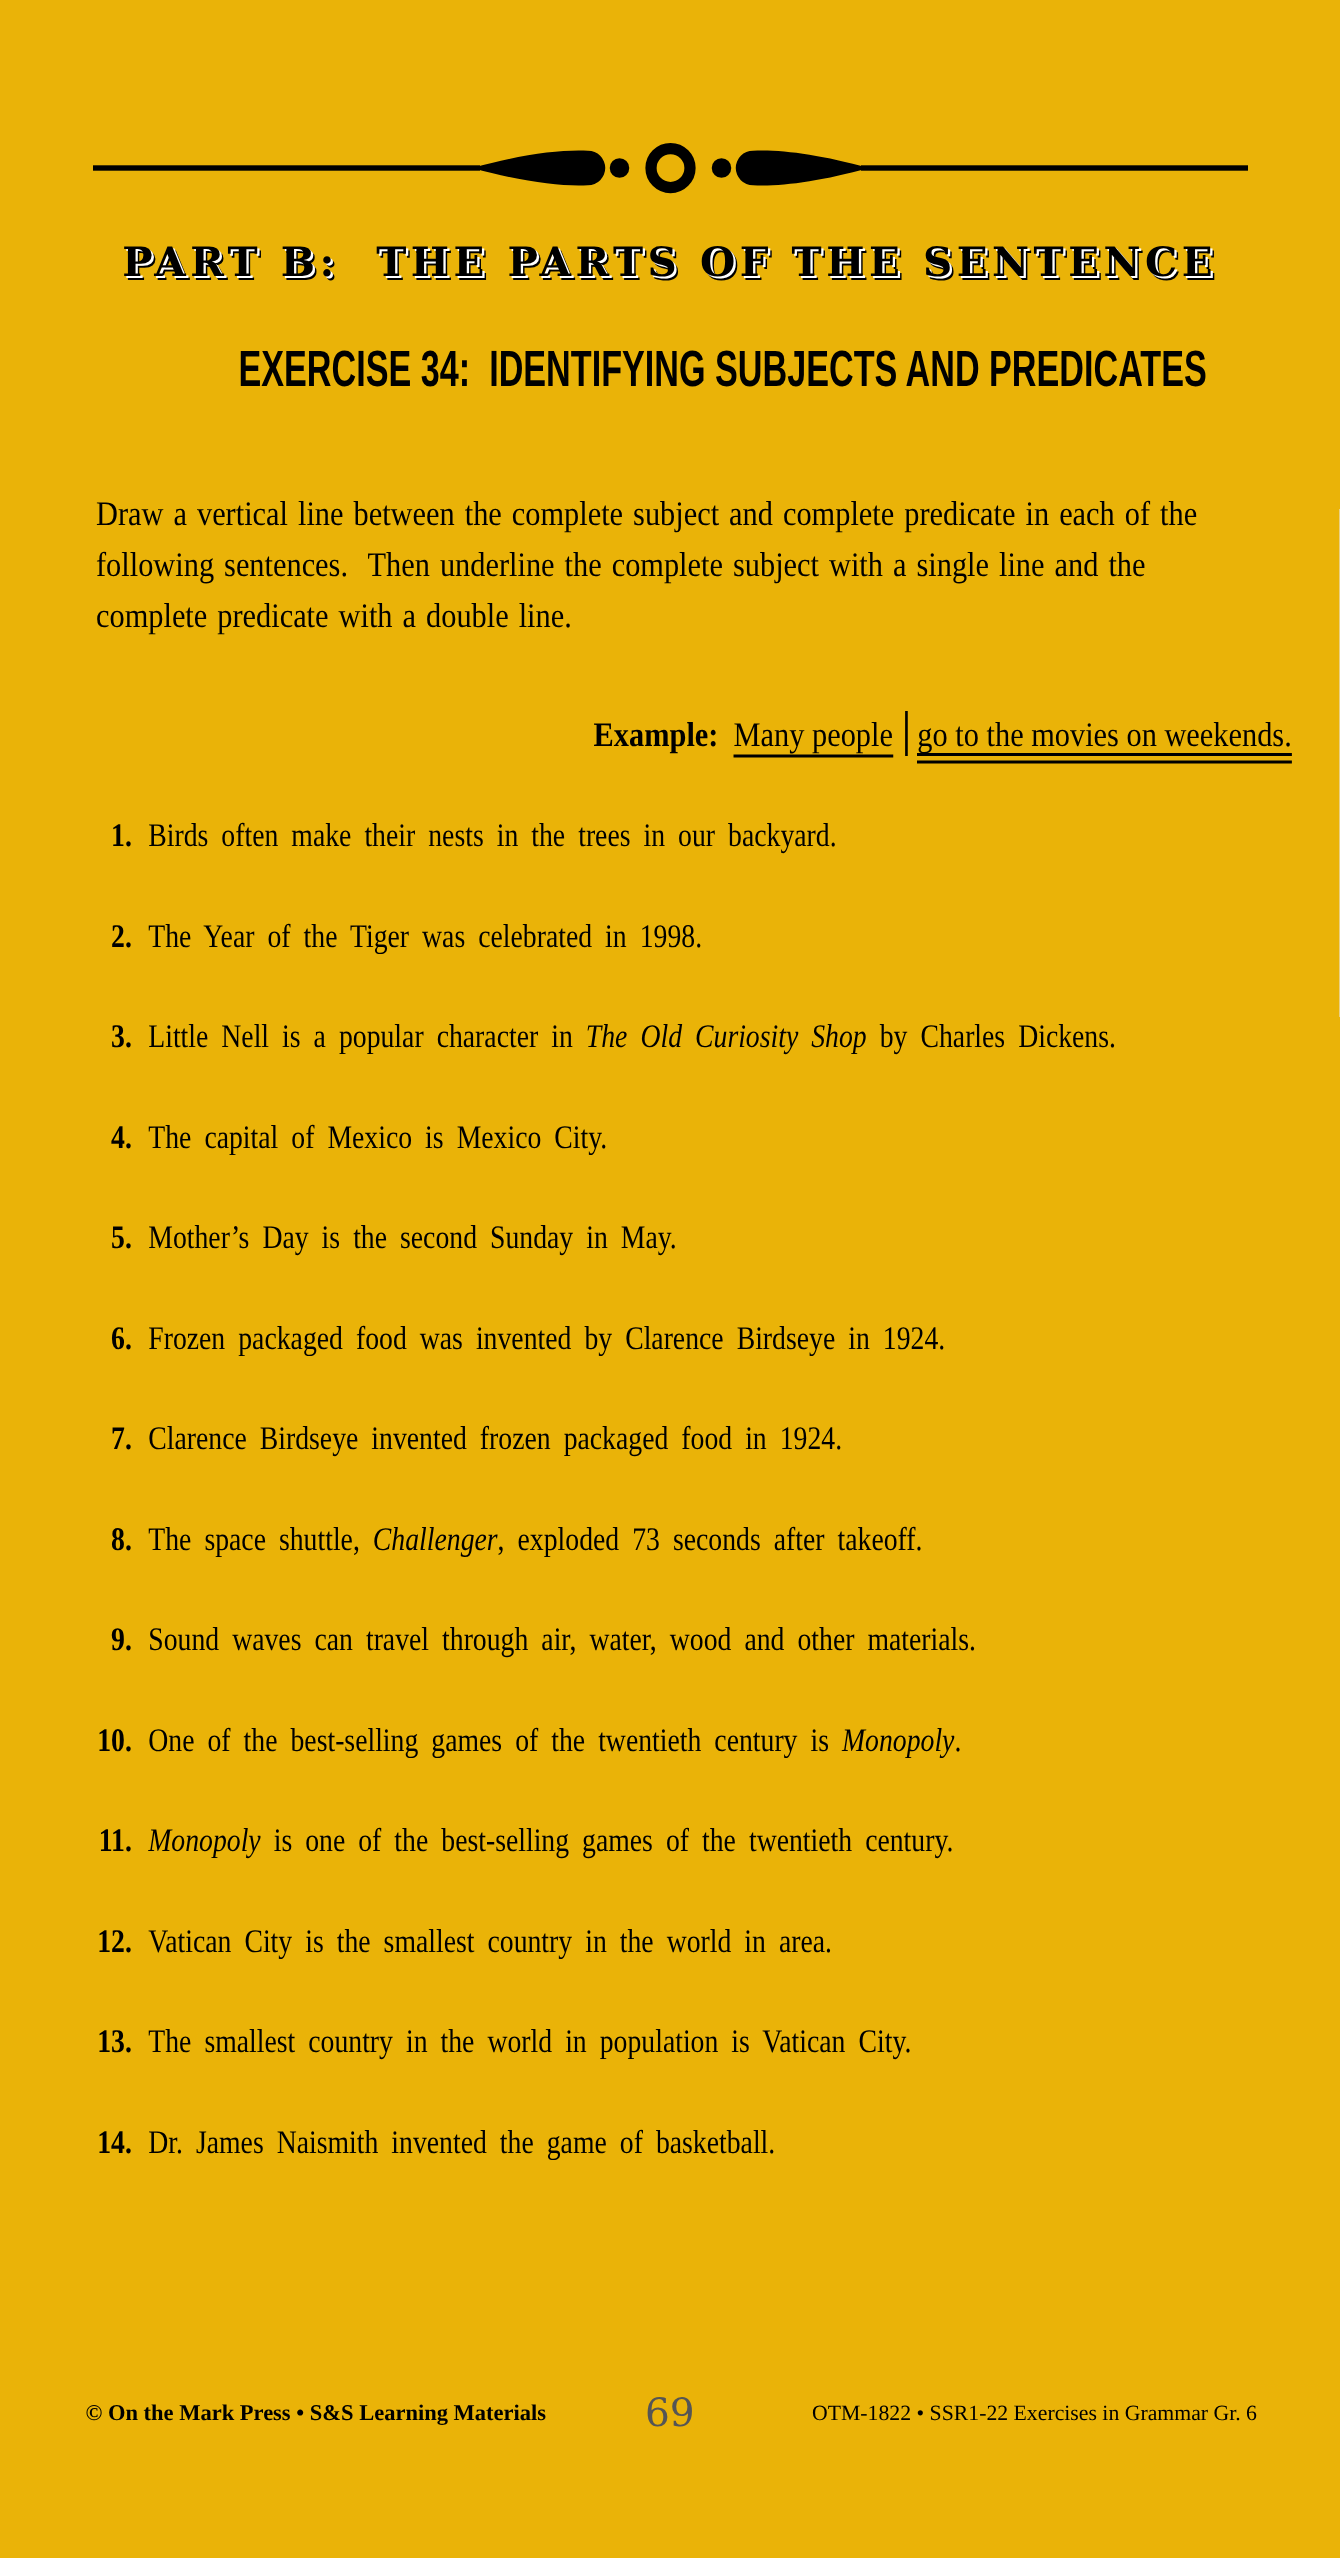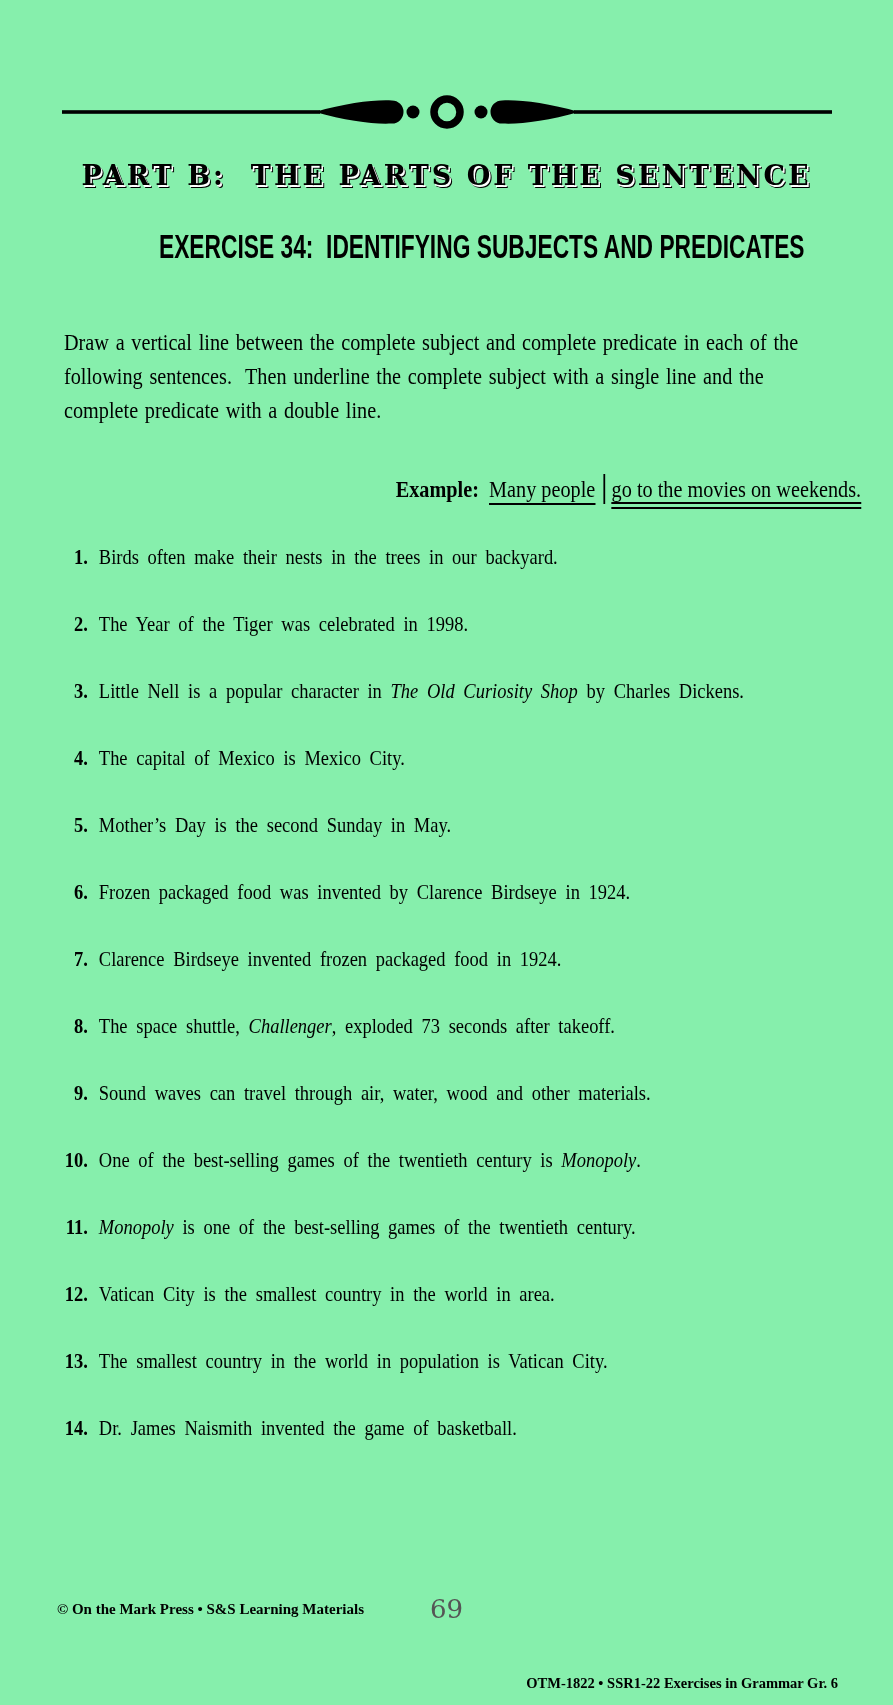--- a/index.html
+++ b/index.html
@@ -1,20 +1,20 @@
 <!DOCTYPE html>
 <html><head>
 <meta charset="utf-8">
 <style>
   html,body{margin:0;padding:0;background:#e8e8e8;}
   .page{
     position:relative;
     width:893px;height:1705px;
     margin:0 auto;
-    background:#86efac;
+    background:#eab308;
     color:#000;
     font-family:"Liberation Serif", serif;
     overflow:hidden;
   }
   
   .ornament{position:absolute;left:62px;top:94px;width:770px;height:36px;}
   
   .part-title{
     position:absolute;top:158px;left:0;width:100%;
     text-align:center;
@@ -90,22 +90,22 @@
   }
   .sentence-text{flex:0 0 auto;}
   .it{font-style:italic;}
   
   .footer-left{
     position:absolute;top:1601px;left:57px;
     font-size:15px;font-weight:bold;
     font-family:"Liberation Serif", serif;
   }
   .footer-right{
-    position:absolute;top:1675px;right:55px;
-    font-size:14.5px;font-weight:bold;
+    position:absolute;top:1601px;right:55px;
+    font-size:14.5px;font-weight:normal;
     font-family:"Liberation Serif", serif;
   }
   .footer-page{
     position:absolute;top:1594px;left:0;width:100%;
     text-align:center;
     font-family:"DejaVu Serif", serif;
     font-size:26px;
     color:#555;
   }
 </style>

